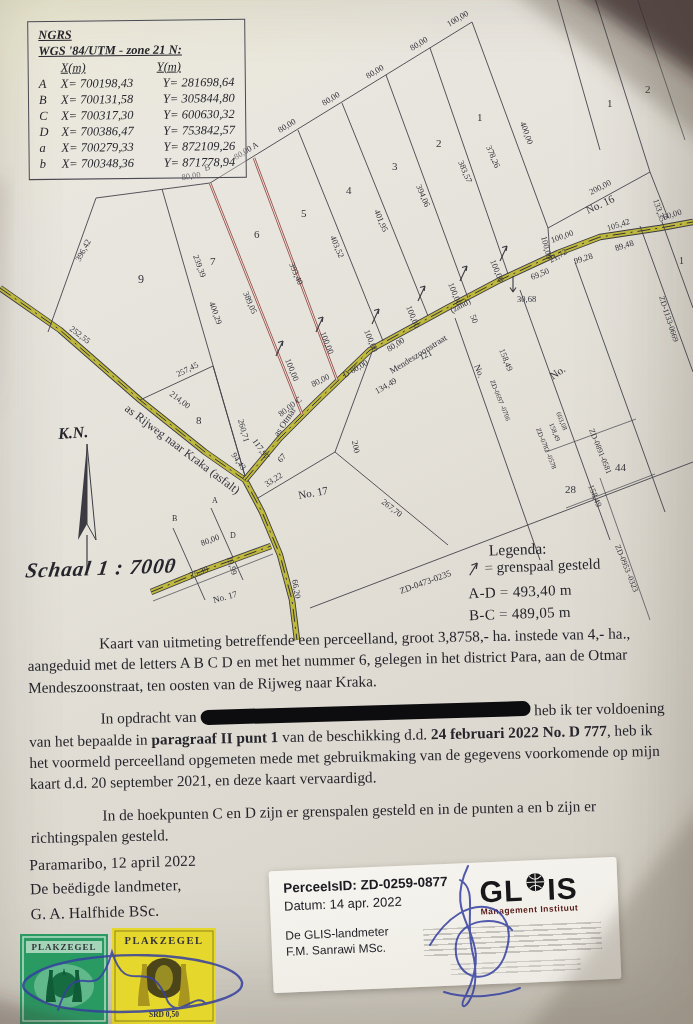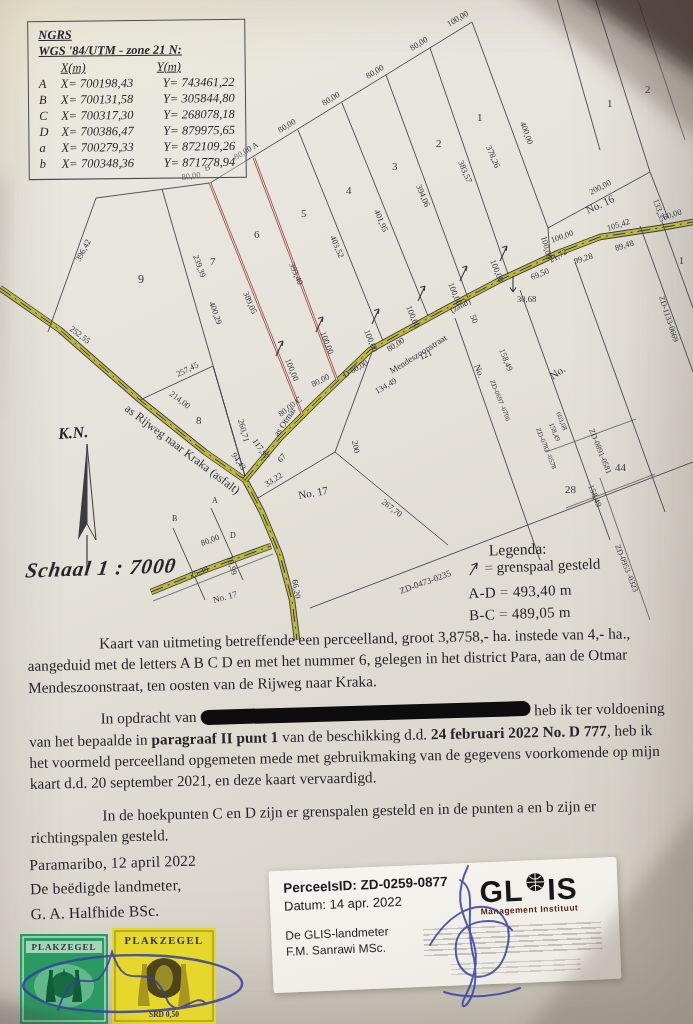--- a/index.html
+++ b/index.html
@@ -253,36 +253,36 @@
     <div class="t2">WGS '84/UTM - zone 21 N:</div>
     <div class="hdr">
       <span></span>
       <span>X(m)</span>
       <span>Y(m)</span>
     </div>
     <div id="coord-rows">
         <div class="row">
           <span>A</span>
           <span>X= 700198,43</span>
-          <span>Y= 743461,22</span>
+          <span>Y= 281698,64</span>
         </div>
         <div class="row">
           <span>B</span>
           <span>X= 700131,58</span>
           <span>Y= 305844,80</span>
         </div>
         <div class="row">
           <span>C</span>
           <span>X= 700317,30</span>
-          <span>Y= 268078,18</span>
+          <span>Y= 600630,32</span>
         </div>
         <div class="row">
           <span>D</span>
           <span>X= 700386,47</span>
-          <span>Y= 879975,65</span>
+          <span>Y= 753842,57</span>
         </div>
         <div class="row">
           <span>a</span>
           <span>X= 700279,33</span>
           <span>Y= 872109,26</span>
         </div>
         <div class="row">
           <span>b</span>
           <span>X= 700348,36</span>
           <span>Y= 871778,94</span>

